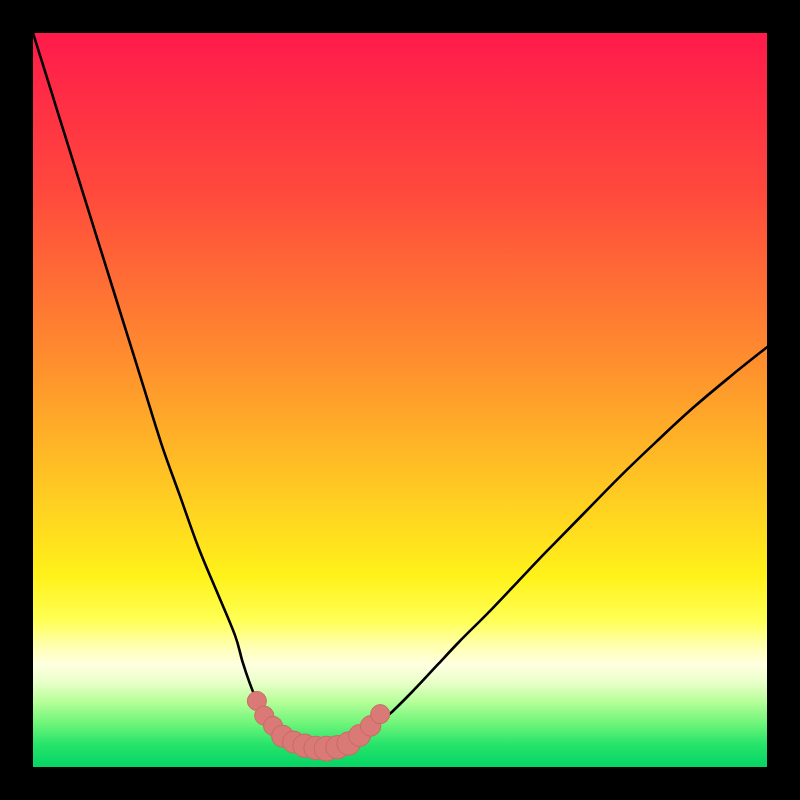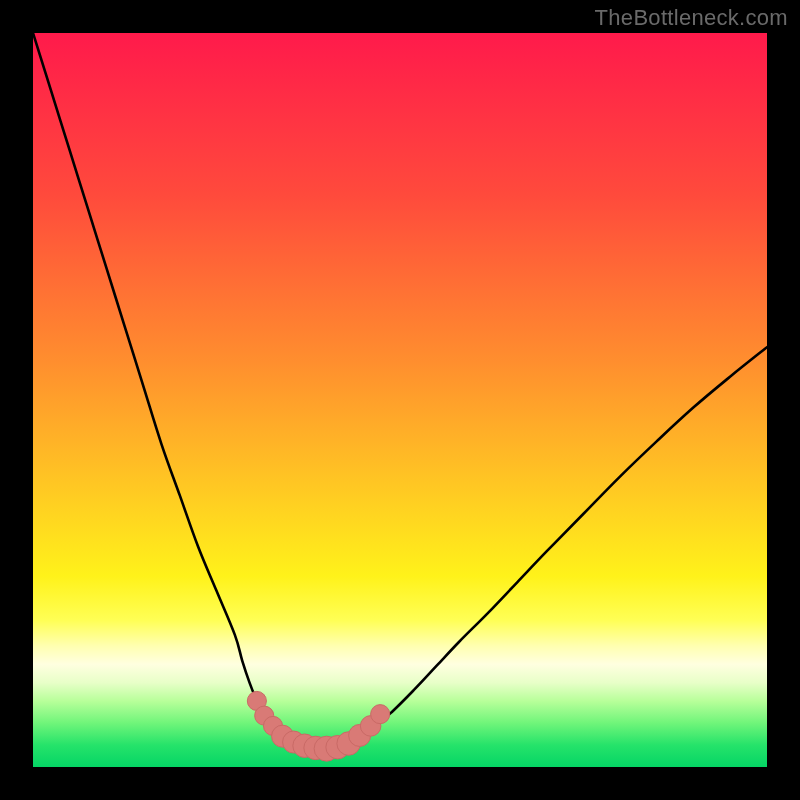--- a/index.html
+++ b/index.html
@@ -74,14 +74,13 @@
           <circle cx="282.59" cy="714.92" r="11.74" fill="#d97a76" stroke="#c96a66" stroke-width="1"></circle>
           <circle cx="293.60" cy="715.65" r="12.48" fill="#d97a76" stroke="#c96a66" stroke-width="1"></circle>
           <circle cx="304.61" cy="714.18" r="11.74" fill="#d97a76" stroke="#c96a66" stroke-width="1"></circle>
           <circle cx="315.62" cy="710.51" r="11.74" fill="#d97a76" stroke="#c96a66" stroke-width="1"></circle>
           <circle cx="326.63" cy="702.44" r="11.01" fill="#d97a76" stroke="#c96a66" stroke-width="1"></circle>
           <circle cx="337.64" cy="692.90" r="10.28" fill="#d97a76" stroke="#c96a66" stroke-width="1"></circle>
           <circle cx="347.18" cy="681.15" r="9.54" fill="#d97a76" stroke="#c96a66" stroke-width="1"></circle>
         </g>
     </svg>
   </div>
-  <div class="watermark">TheBottleneck.com</div>
 </div>
 
 </body></html>

